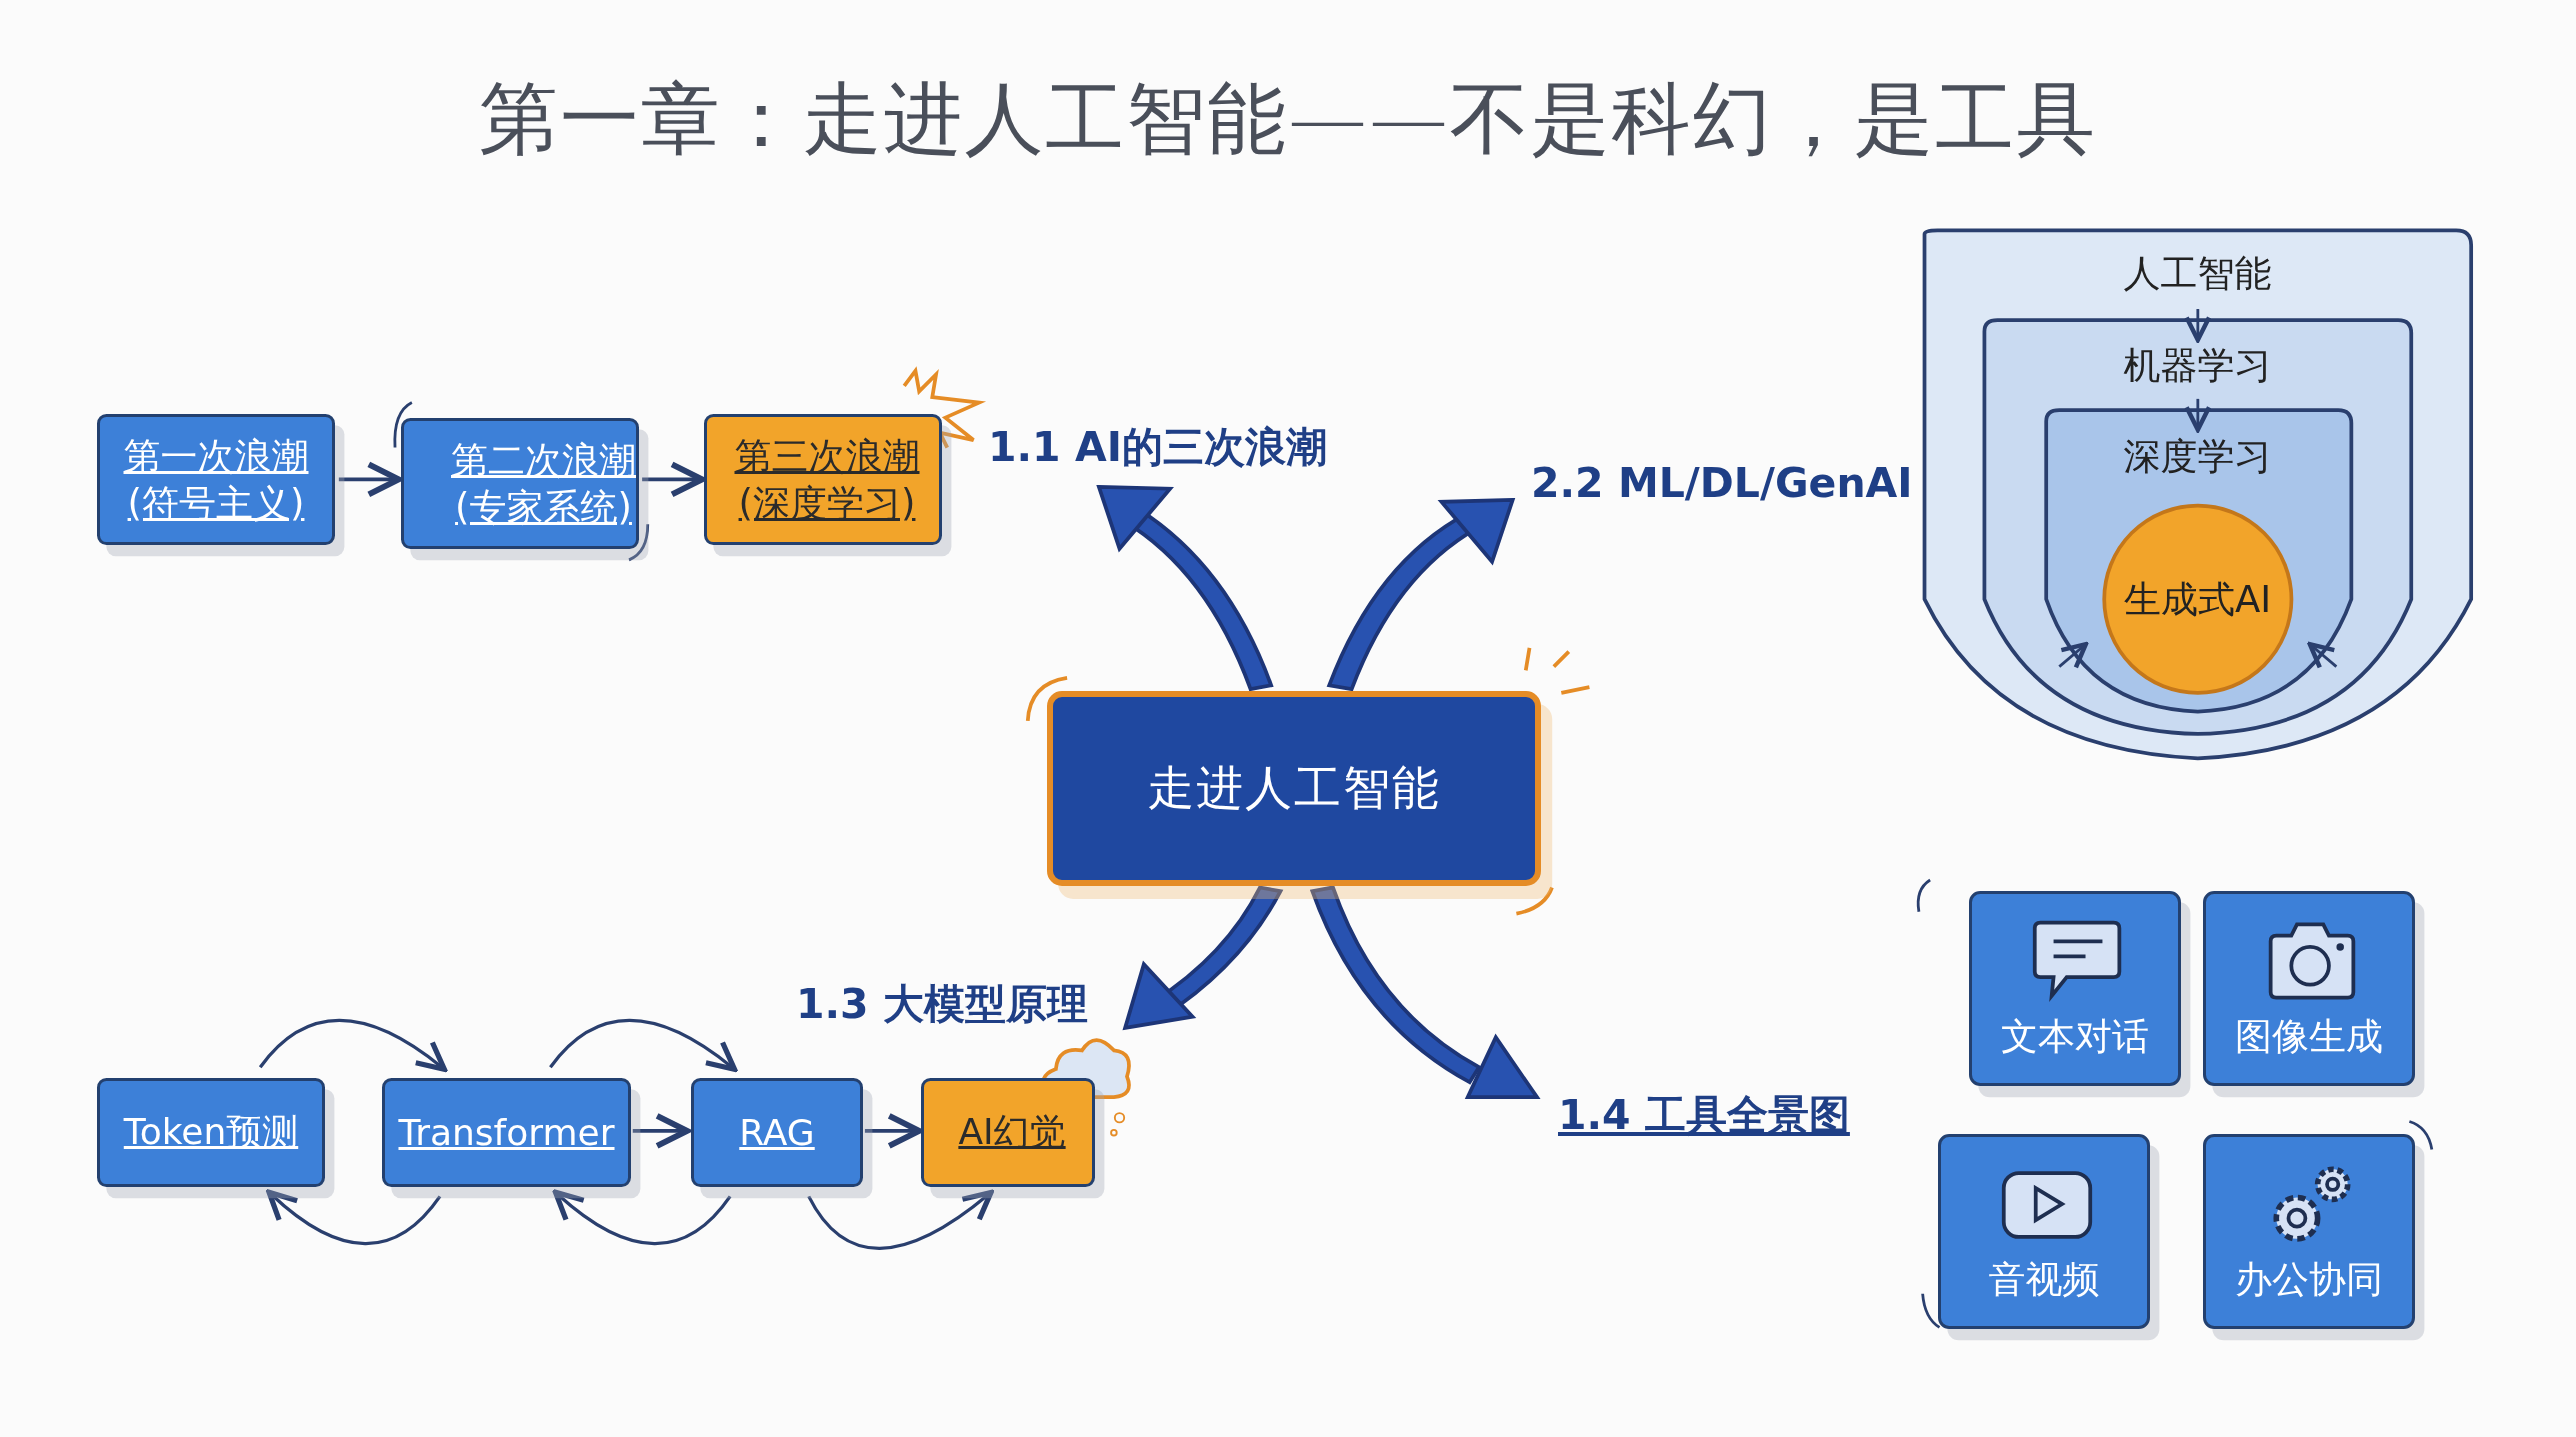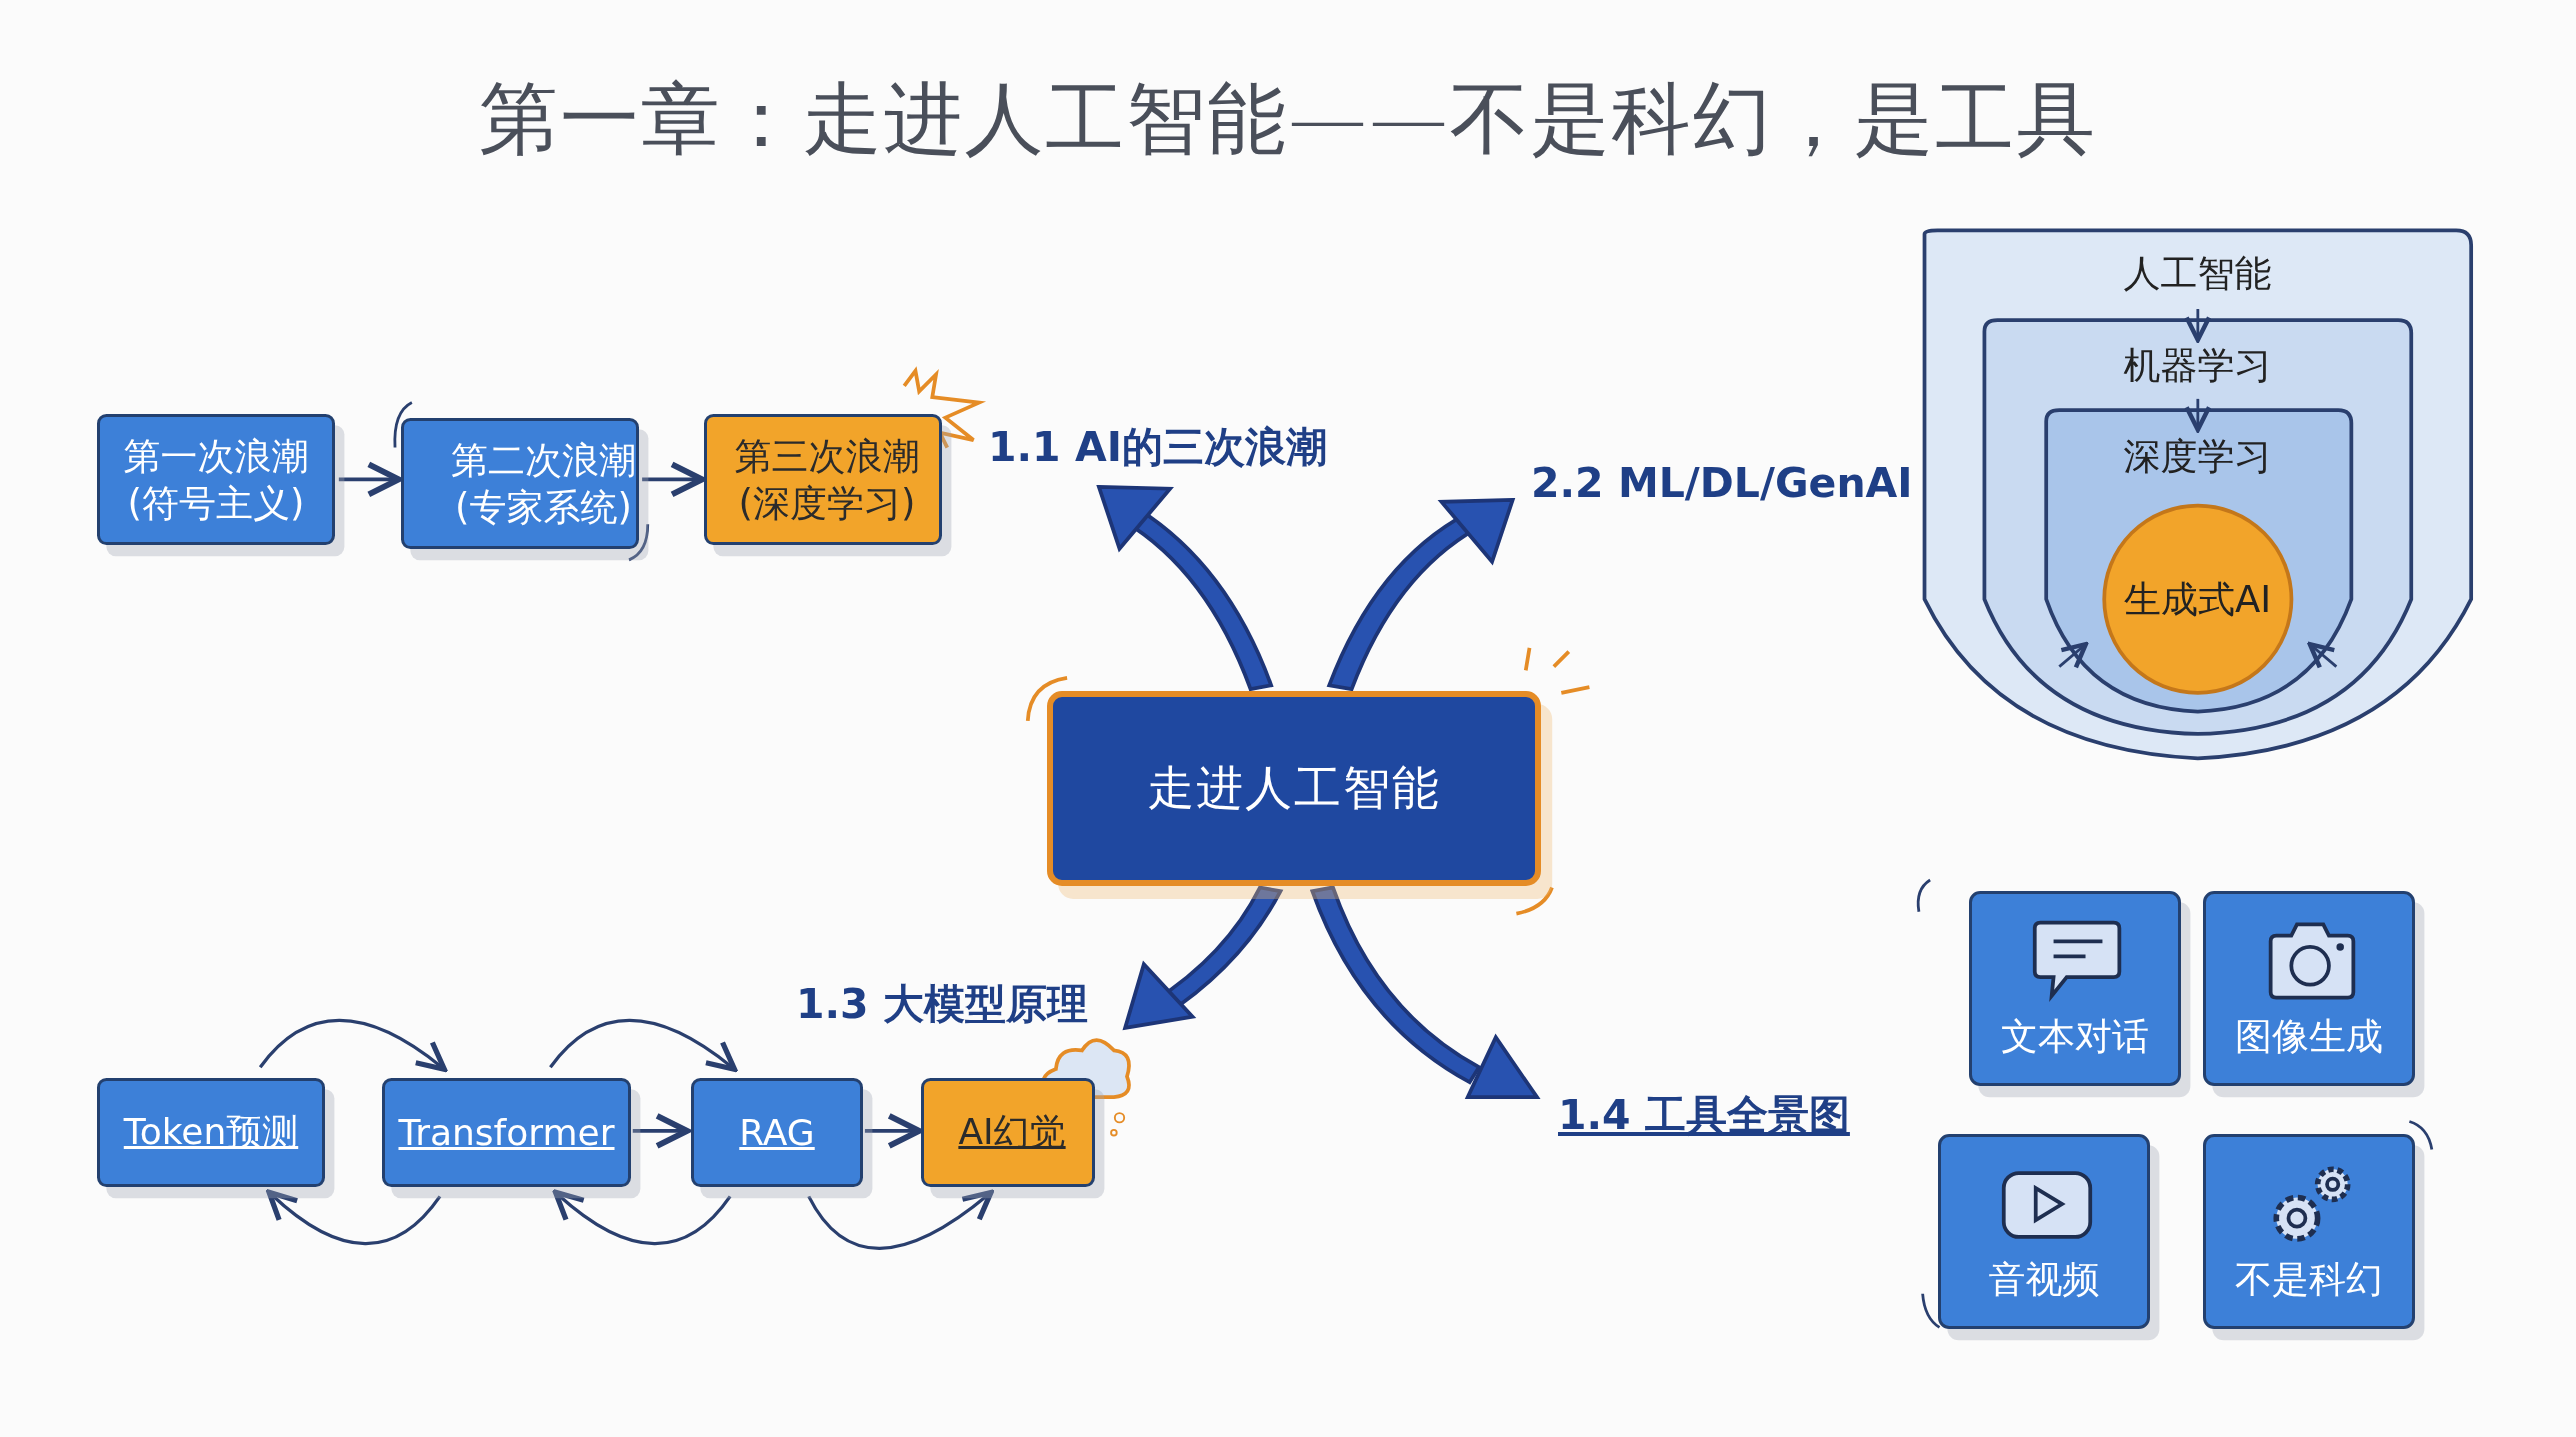--- a/index.html
+++ b/index.html
@@ -2,21 +2,21 @@
 <html style="font-size:15px"><head>
 <meta charset="utf-8">
 <style>
   html,body{margin:0;padding:0;}
   body{width:2576px;height:1438px;background:#fbfbfb;position:relative;overflow:hidden;font-family:"DejaVu Sans","Liberation Sans",sans-serif;}
   .title{position:absolute;left:0;width:100%;top:67px;text-align:center;font-size:79px;color:#4a4f5a;letter-spacing:1.9px;font-weight:300;}
   svg.lines{position:absolute;left:0;top:0;}
   .box{position:absolute;display:flex;align-items:center;justify-content:center;text-align:center;border:3.7px solid #23406f;border-radius:9.4px;box-sizing:border-box;box-shadow:9.4px 11.2px 0 rgba(160,165,180,0.35);}
   .blue{background:#3d80d8;color:#fff;}
   .orange{background:#f2a42a;color:#2b2b2b;padding-left:8px;}
-  .wave{font-size:37px;line-height:47px;}
+  .wave{font-size:37px;line-height:47px;text-decoration:underline;}
   .sec{position:absolute;font-size:41px;font-weight:bold;color:#1f3f86;white-space:nowrap;}
   .center{position:absolute;left:1047px;top:691px;width:494px;height:195px;background:#1f48a0;border:6.6px solid #e58c26;border-radius:15px;box-sizing:border-box;color:#fff;font-size:47px;display:flex;align-items:center;justify-content:center;box-shadow:11.2px 13px 0 rgba(240,190,120,0.35);letter-spacing:1.9px;}
   .tok{font-size:36px;text-decoration:underline;}
   .tile{position:absolute;width:212px;height:195px;background:#3d80d8;border:3.7px solid #23406f;border-radius:11.2px;box-sizing:border-box;box-shadow:9.4px 11.2px 0 rgba(160,165,180,0.35);}
   .tile .lbl{position:absolute;left:0;right:0;bottom:20.6px;text-align:center;color:#fff;font-size:37px;}
   .tile svg{position:absolute;left:59px;top:20.6px;}
   .nest-lbl{position:absolute;font-size:37px;color:#222;text-align:center;}
 </style>
 </head>
 <body>
@@ -146,15 +146,15 @@
   </svg>
   <div class="lbl">音视频</div>
 </div>
 <div class="tile" style="left:2203px;top:1134px;">
   <svg width="94" height="94" viewBox="0 0 100 100">
     <circle cx="34" cy="64" r="22" fill="#d6e2f5" stroke="#1e2e50" stroke-width="6" stroke-dasharray="8 5"></circle>
     <circle cx="34" cy="64" r="9" fill="none" stroke="#1e2e50" stroke-width="4"></circle>
     <circle cx="72" cy="28" r="16" fill="#d6e2f5" stroke="#1e2e50" stroke-width="6" stroke-dasharray="6 4"></circle>
     <circle cx="72" cy="28" r="6" fill="none" stroke="#1e2e50" stroke-width="4"></circle>
   </svg>
-  <div class="lbl">不是科幻</div>
+  <div class="lbl">办公协同</div>
 </div>
 
 
 </body></html>

